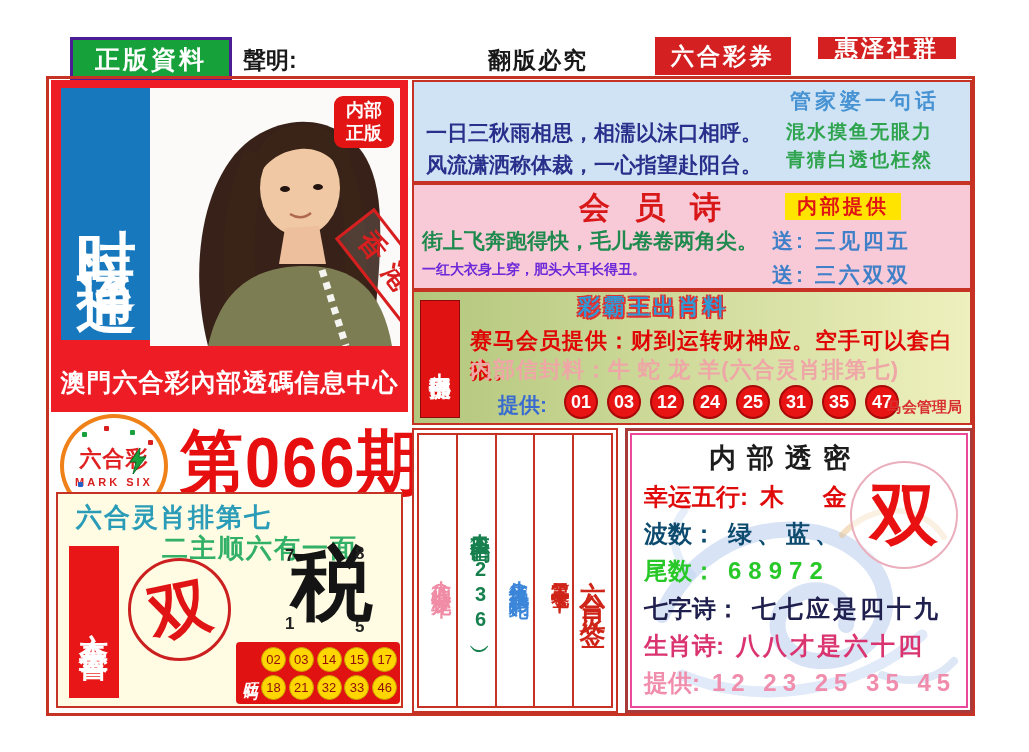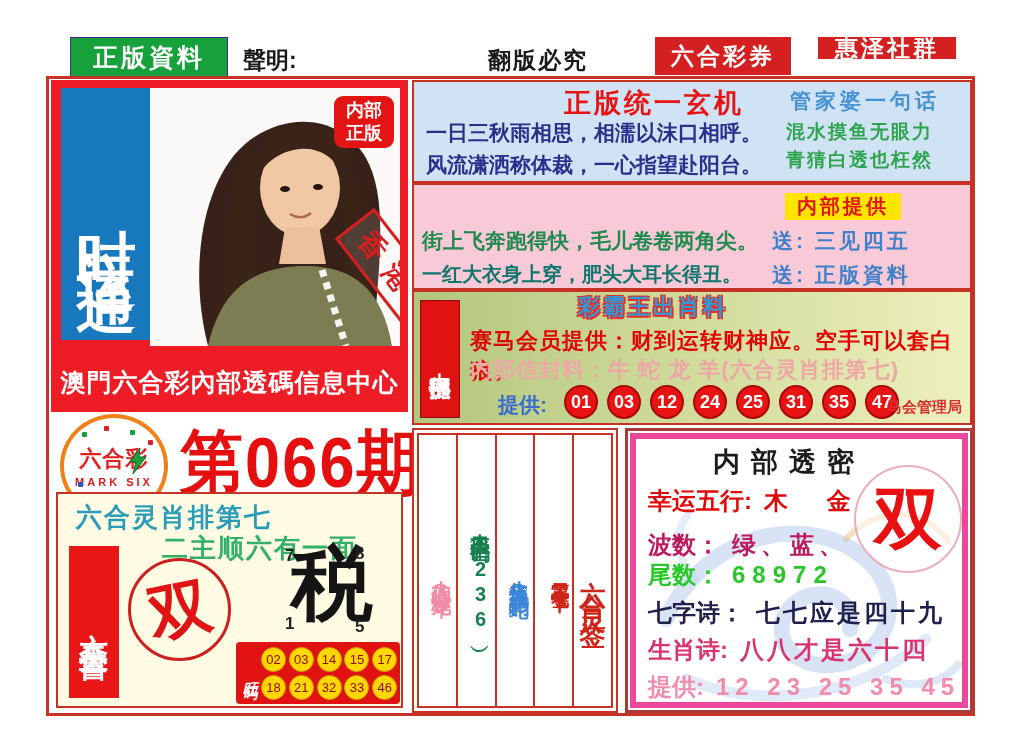--- a/index.html
+++ b/index.html
@@ -3,21 +3,21 @@
 <meta charset="utf-8">
 <style>
   html,body{margin:0;padding:0;background:#fff;}
   .page{position:relative;width:1029px;height:752px;background:#fff;overflow:hidden;
         font-family:"Liberation Sans", sans-serif;}
 
   
   .badge{position:absolute;display:flex;align-items:center;justify-content:center;
          font-weight:bold;color:#fff;letter-spacing:3px;}
   .badge.green{left:70px;top:37px;width:156px;height:38px;background:#17a13b;font-size:25px;
-               border:1px solid #4c1d95;}
+               border:3px solid #4c1d95;}
   .badge.red1{left:655px;top:37px;width:136px;height:38px;background:#d42020;font-size:23px;}
   .badge.red2{left:818px;top:37px;width:138px;height:22px;background:#d42020;font-size:23px;}
   .tb-text{position:absolute;font-weight:bold;color:#181818;font-size:23px;}
   .tb-statement{left:243px;top:45px;}
   .tb-notice{left:488px;top:45px;letter-spacing:2px;}
 
   
   .frame{position:absolute;left:46px;top:76px;width:929px;height:640px;
          border:3px solid #c63325;box-sizing:border-box;}
 
@@ -85,21 +85,21 @@
   .pb-side{position:absolute;left:352px;top:5px;width:198px;text-align:center;color:#4692d2;
            font-size:21px;font-weight:bold;letter-spacing:4px;}
   .pb-s1{position:absolute;left:372px;top:37px;color:#2fa44e;font-size:19px;font-weight:bold;letter-spacing:2px;}
   .pb-s2{position:absolute;left:372px;top:65px;color:#2fa44e;font-size:19px;font-weight:bold;letter-spacing:2px;}
 
   .p-pink{position:absolute;left:412px;top:183px;width:560px;height:107px;background:#f8c9d6;
           border:2px solid #c63325;box-sizing:border-box;}
   .pp-title{position:absolute;left:60px;top:2px;width:360px;text-align:center;color:#d81818;
             font-size:31px;font-weight:bold;letter-spacing:8px;}
   .pp-l1{position:absolute;left:8px;top:42px;color:#1e8a4e;font-size:21px;font-weight:bold;}
-  .pp-l2{position:absolute;left:8px;top:76px;color:#0f766e;font-size:20px;font-weight:bold;}
+  .pp-l2{position:absolute;left:8px;top:76px;color:#6d28d9;font-size:14px;font-weight:bold;}
   .pp-badge{position:absolute;left:371px;top:8px;width:116px;height:27px;background:#ffe400;
             color:#e01414;font-size:20px;font-weight:bold;display:flex;align-items:center;
             justify-content:center;letter-spacing:3px;}
   .pp-s1{position:absolute;left:358px;top:42px;color:#4080c8;font-size:21px;font-weight:bold;letter-spacing:3px;}
   .pp-s2{position:absolute;left:358px;top:76px;color:#4080c8;font-size:21px;font-weight:bold;letter-spacing:3px;}
 
   .p-green{position:absolute;left:412px;top:290px;width:560px;height:135px;
            background:linear-gradient(90deg,#b3c77c,#eef0bd);border:2px solid #c63325;box-sizing:border-box;}
   .pg-side{position:absolute;left:6px;top:8px;width:40px;height:118px;background:#e01212;border:1px solid #8d0a0a;
            display:flex;align-items:center;justify-content:center;
@@ -127,31 +127,31 @@
   .sign-col:last-child{border-right:none;}
   .sign-col:nth-child(1){color:#f08ca6;font-size:20px;letter-spacing:3px;}
   .sign-col:nth-child(2){color:#17804e;font-size:20px;letter-spacing:3px;}
   .sign-col:nth-child(3){color:#3c86da;font-size:20px;letter-spacing:3px;}
   .sign-col:nth-child(4){color:#cf2418;font-size:18px;letter-spacing:2px;}
   .sign-col:nth-child(5){color:#cf2418;font-size:26px;letter-spacing:14px;padding-top:34px;}
 
   
   .p-secret{position:absolute;left:625px;top:428px;width:348px;height:285px;background:#fff;
             border:3px solid #a83a3a;box-sizing:border-box;}
-  .secret-inner{position:absolute;left:2px;top:2px;right:2px;bottom:2px;border:6px solid #ec4899;overflow:hidden;}
+  .secret-inner{position:absolute;left:2px;top:2px;right:2px;bottom:2px;border:2px solid #ec4899;overflow:hidden;}
   .secret-title{position:absolute;left:38px;top:5px;width:230px;text-align:center;color:#1c1c1c;
                 font-size:27px;font-weight:bold;letter-spacing:11px;font-family:"Liberation Serif",serif;}
   .secret-circle{position:absolute;left:218px;top:26px;width:108px;height:108px;border:2px solid #eaaebc;
                  border-radius:50%;display:flex;align-items:center;justify-content:center;box-sizing:border-box;
                  background:rgba(255,255,255,0.55);}
   .secret-circle span{color:#e81010;font-size:68px;font-weight:900;}
   .tm-row{position:absolute;left:12px;white-space:nowrap;font-weight:bold;font-size:24px;}
   .tm-row .lbl{margin-right:12px;}
   .tm1{top:46px;color:#e00a0a;} .tm1 .val{letter-spacing:16px;}
-  .tm2{top:90px;color:#be185d;} .tm2 .val{letter-spacing:5px;}
+  .tm2{top:83px;color:#0c4a6e;} .tm2 .val{letter-spacing:5px;}
   .tm3{top:120px;color:#28c828;} .tm3 .val{letter-spacing:7px;}
   .tm4{top:158px;color:#20204e;} .tm4 .val{letter-spacing:3px;}
   .tm5{top:195px;color:#da3470;} .tm5 .val{letter-spacing:3px;}
   .tm6{top:232px;color:#f08cac;} .tm6 .val{letter-spacing:6px;}
   .watermark{position:absolute;left:0;top:30px;pointer-events:none;}
 </style>
 </head>
 <body>
 
 <div class="page">
@@ -227,34 +227,34 @@
         <span class="wm-num">18</span>
         <span class="wm-num">21</span>
         <span class="wm-num">32</span>
         <span class="wm-num">33</span>
         <span class="wm-num">46</span>
       </div>
     </div>
   </div>
 
   <div class="p-blue">
-    <div class="pb-title">正版统一玄机</div>
     <div class="pb-l1">一日三秋雨相思，相濡以沫口相呼。</div>
     <div class="pb-l2">风流潇洒称体裁，一心指望赴阳台。</div>
     <div class="pb-side">管家婆一句话</div>
     <div class="pb-s1">混水摸鱼无眼力</div>
     <div class="pb-s2">青猜白透也枉然</div>
   </div>
 
   <div class="p-pink">
+    <div class="pp-title">会 员 诗</div>
     <div class="pp-l1">街上飞奔跑得快，毛儿卷卷两角尖。</div>
     <div class="pp-l2">一红大衣身上穿，肥头大耳长得丑。</div>
     <div class="pp-badge">内部提供</div>
     <div class="pp-s1">送: 三见四五</div>
-    <div class="pp-s2">送: 正版資料</div>
+    <div class="pp-s2">送: 三六双双</div>
   </div>
 
   <div class="p-green">
     <div class="pg-side">内部提供</div>
     <div class="pg-title">彩霸王出肖料</div>
     <div class="pg-l1">赛马会员提供：财到运转财神应。空手可以套白狼。</div>
     <div class="pg-l2">内部信封料：牛 蛇 龙 羊(六合灵肖排第七)</div>
     <div class="pg-provide">提供:</div>
     <div class="pg-nums">
       <span class="pg-num">01</span>

